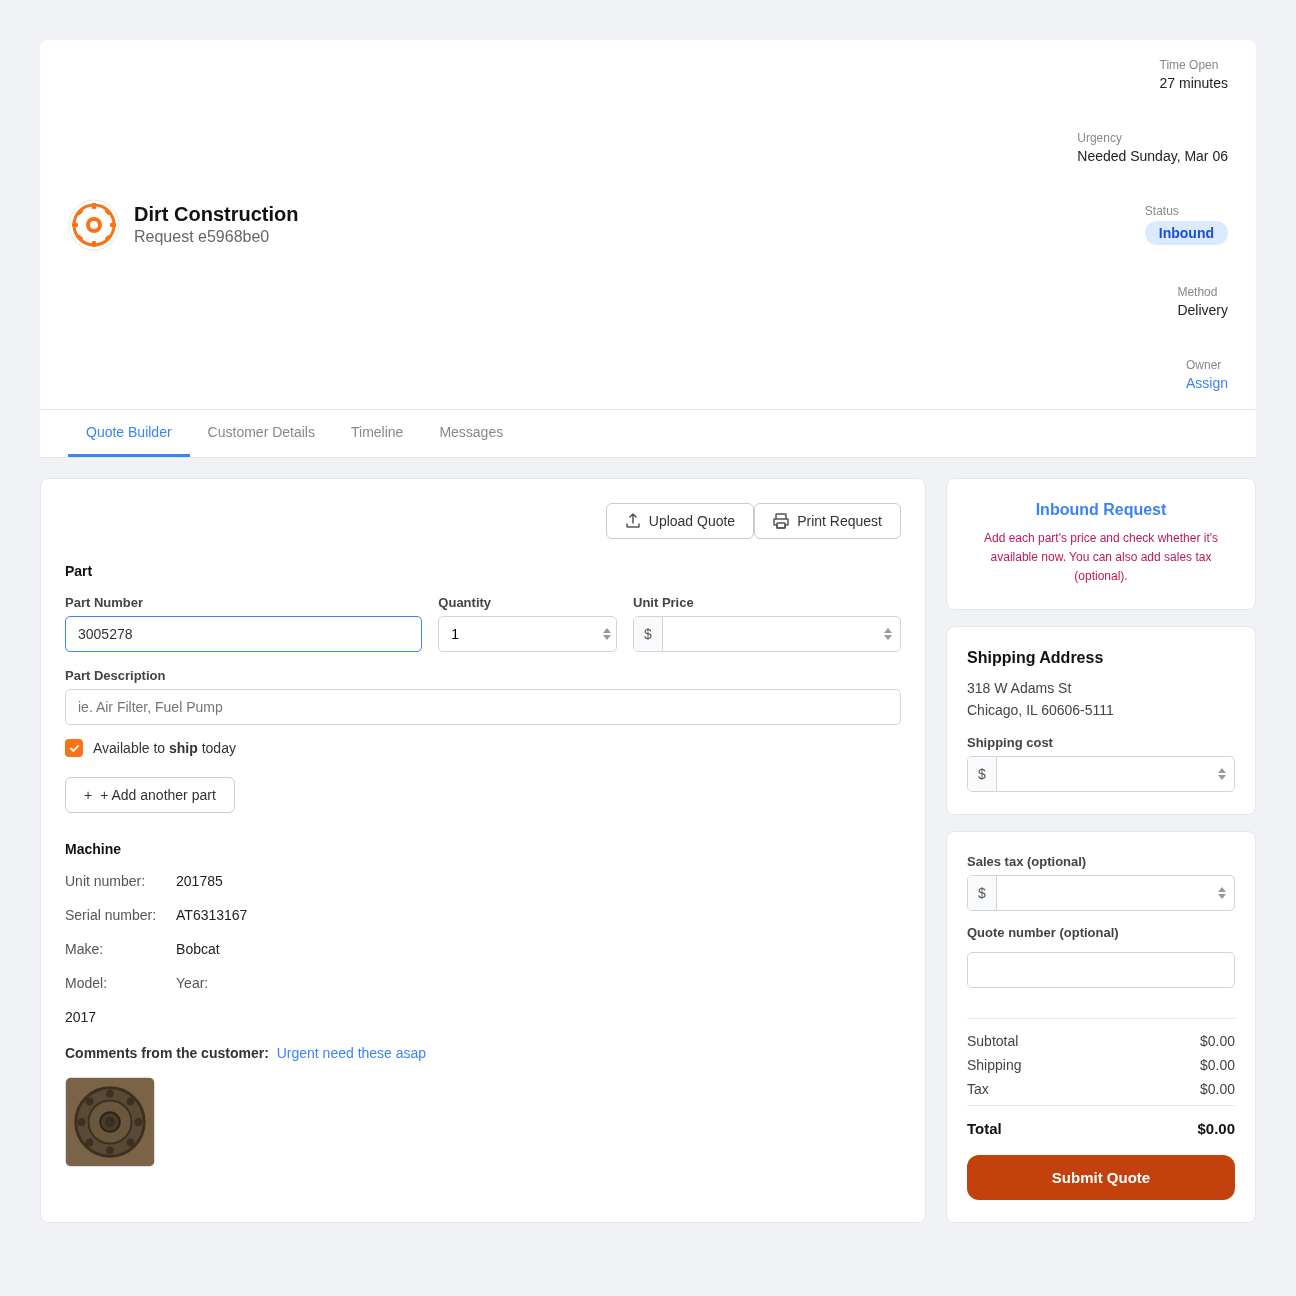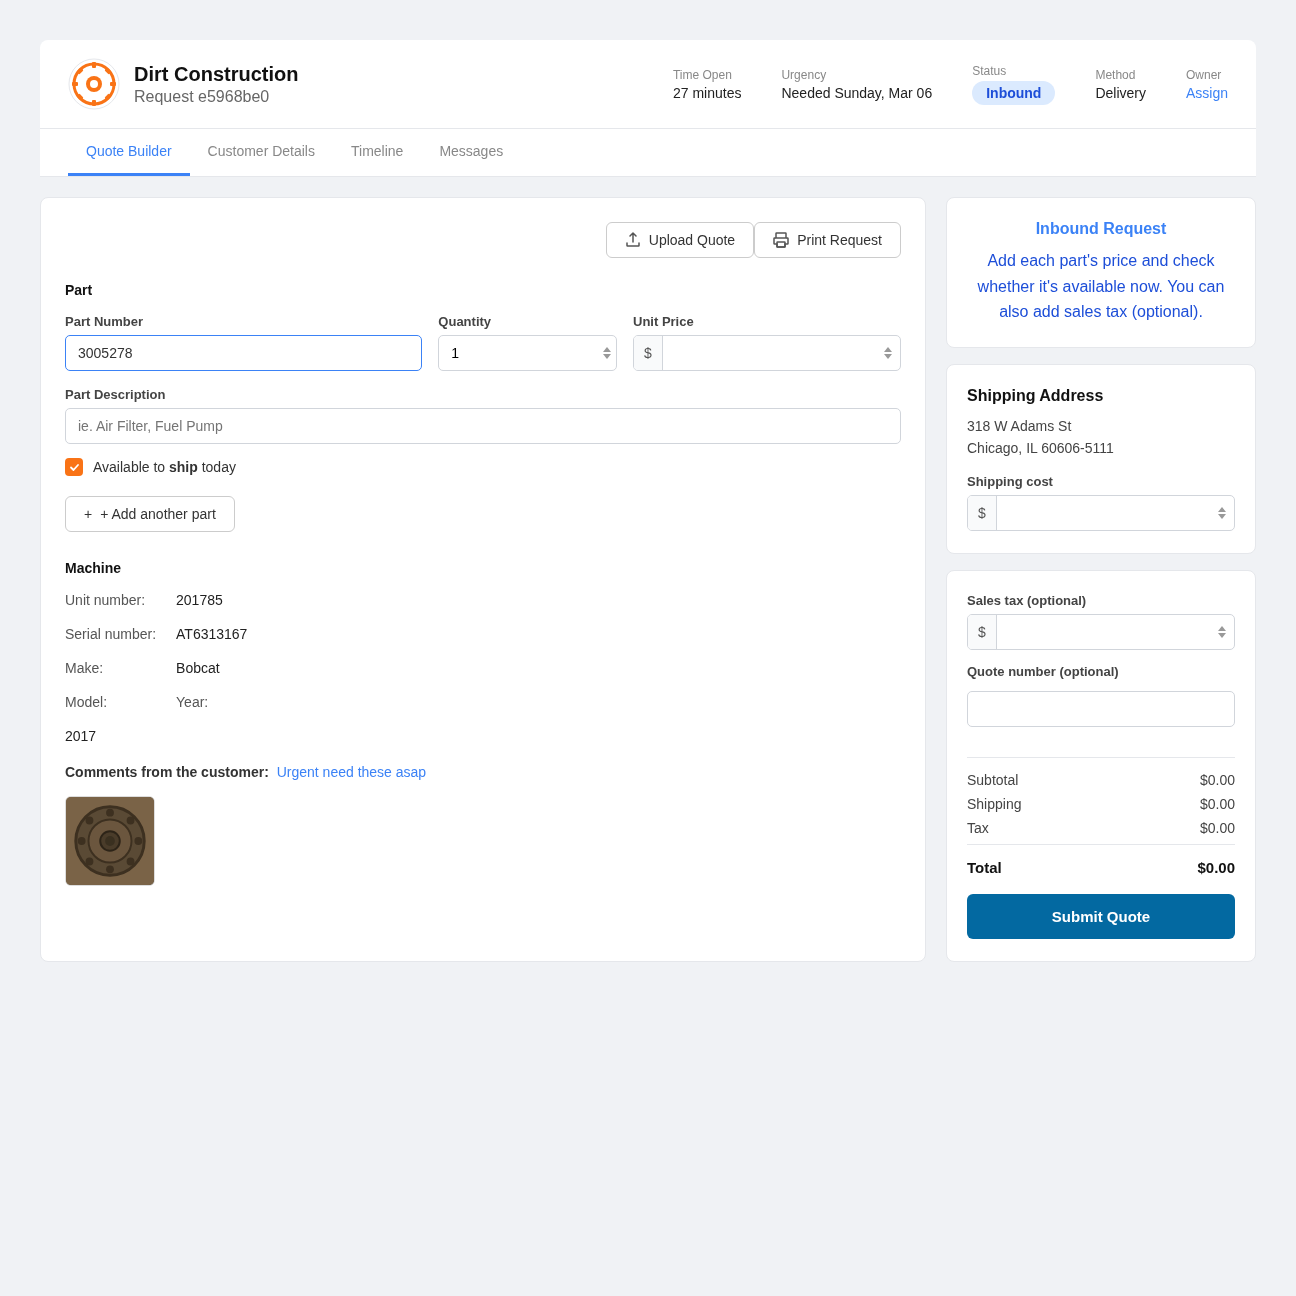--- a/index.html
+++ b/index.html
@@ -47,21 +47,22 @@
 
     .request-id {
       font-size: 16px;
       color: #666;
       margin-top: 2px;
     }
 
     .header-meta {
       display: flex;
       gap: 40px;
-      align-items: center;
+      align-items: flex-end;
+      flex-direction: column;
     }
 
     .meta-group {
       display: flex;
       flex-direction: column;
     }
 
     .meta-label {
       font-size: 12px;
       color: #888;
@@ -374,22 +375,22 @@
     }
 
     .inbound-title {
       font-size: 16px;
       font-weight: 700;
       color: #3b82f6;
       margin-bottom: 10px;
     }
 
     .inbound-desc {
-      font-size: 16px;
-      color: #1d4ed8;
+      font-size: 12px;
+      color: #be185d;
       line-height: 1.6;
     }
 
     .shipping-card {
       background: #fff;
       border-radius: 8px;
       padding: 22px 20px;
       border: 1px solid #e5e7eb;
       margin-bottom: 16px;
     }
@@ -447,24 +448,24 @@
       border-radius: 5px;
       font-size: 14px;
       outline: none;
       margin-top: 6px;
       margin-bottom: 16px;
     }
 
     .submit-btn {
       width: 100%;
       padding: 14px;
-      background: #0369a1;
+      background: #c2410c;
       color: #fff;
       border: none;
-      border-radius: 6px;
+      border-radius: 12px;
       font-size: 15px;
       font-weight: 600;
       cursor: pointer;
       margin-top: 10px;
     }
 
     .divider {
       border: none;
       border-top: 1px solid #e5e7eb;
       margin: 14px 0;

